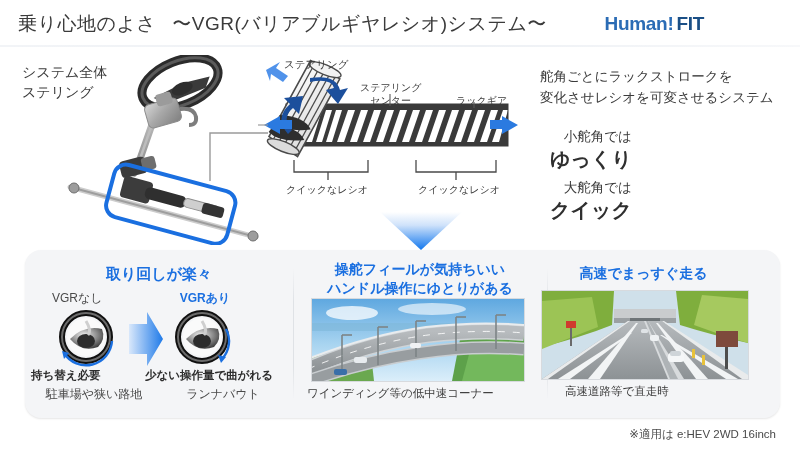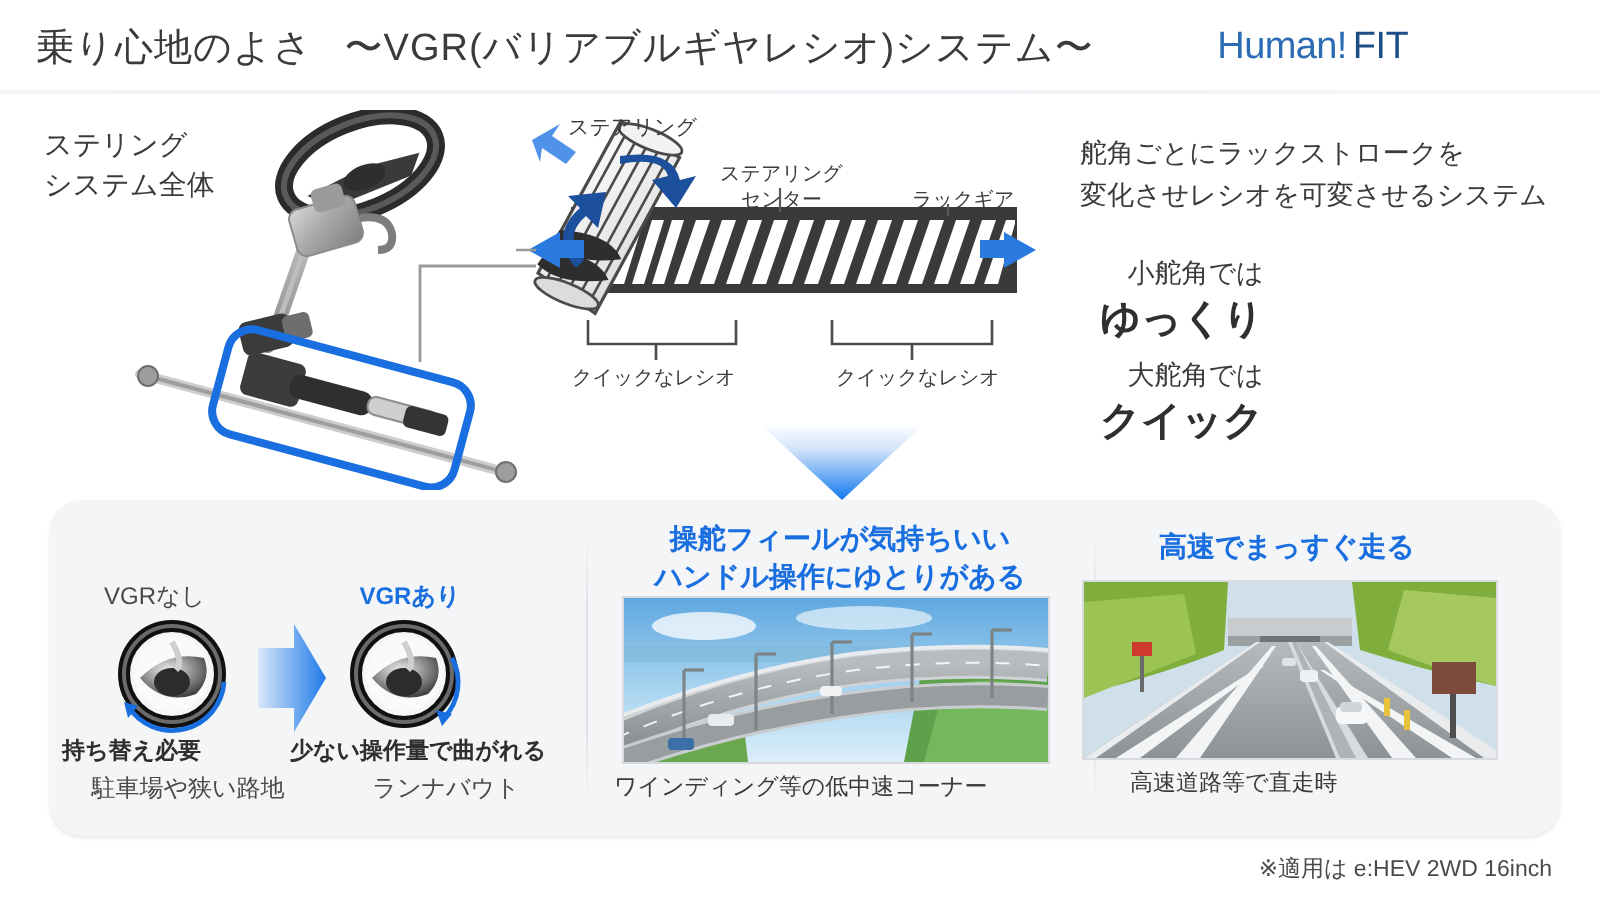--- a/index.html
+++ b/index.html
@@ -15,21 +15,21 @@
 
   
   .header{position:absolute;left:0;top:0;width:720px;height:46px;}
   .header-title{
     position:absolute;left:18px;top:11px;
     font-size:19px;color:#3b3b3b;letter-spacing:.5px;white-space:nowrap;
   }
   .header-title .t2{margin-left:16px;}
   .brand{
     position:absolute;right:16px;top:13px;
-    font-size:19px;font-weight:normal;white-space:nowrap;letter-spacing:-.3px;
+    font-size:19px;font-weight:bold;white-space:nowrap;letter-spacing:-.3px;
   }
   .brand .b1{color:#2b6cb5;}
   .brand .b2{color:#1b4f86;margin-left:3px;}
   .header-rule{
     position:absolute;left:0;top:45px;width:800px;height:2px;
     background:linear-gradient(to right,#f2f4f7,#eef1f5 60%,#f7f8fa);
   }
 
   
   .sys-label{
@@ -126,22 +126,22 @@
     <div class="header-title">
       <span>乗り心地のよさ</span><span class="t2">〜VGR(バリアブルギヤレシオ)システム〜</span>
     </div>
     <div class="brand">
       <span class="b1">Human!</span><span class="b2">FIT</span>
     </div>
     <div class="header-rule"></div>
   </div>
 
   <div class="sys-label">
+    <div>システム全体</div>
     <div>ステリング</div>
-    <div>システム全体</div>
   </div>
 
   <div class="assembly">
     <svg width="210" height="190" viewBox="0 0 210 190">
       <defs>
         <linearGradient id="metal" x1="0" y1="0" x2="1" y2="1">
           <stop offset="0%" stop-color="#d8d8d8"></stop>
             <stop offset="45%" stop-color="#a9a9a9"></stop>
           <stop offset="100%" stop-color="#7e7e7e"></stop>
         </linearGradient>
@@ -317,20 +317,21 @@
       <polygon points="0,0 82,0 41,38" fill="url(#dnGrad)"></polygon>
     </svg>
   </div>
 
   <div class="panel">
     <div class="panel-inner">
       <div class="divider d1"></div>
       <div class="divider d2"></div>
 
       <div class="col col-left">
+        <div class="col-head">取り回しが楽々</div>
         <div class="vgr-none-lab">VGRなし</div>
         <div class="vgr-yes-lab">VGRあり</div>
 
         <div class="wheel w1">
           <svg width="78" height="60" viewBox="0 0 78 60">
             <defs>
               <radialGradient id="wg1" cx="42%" cy="34%" r="70%">
                 <stop offset="0%" stop-color="#efefef"></stop>
                   <stop offset="55%" stop-color="#8e8e8e"></stop>
                 <stop offset="100%" stop-color="#3a3a3a"></stop>

